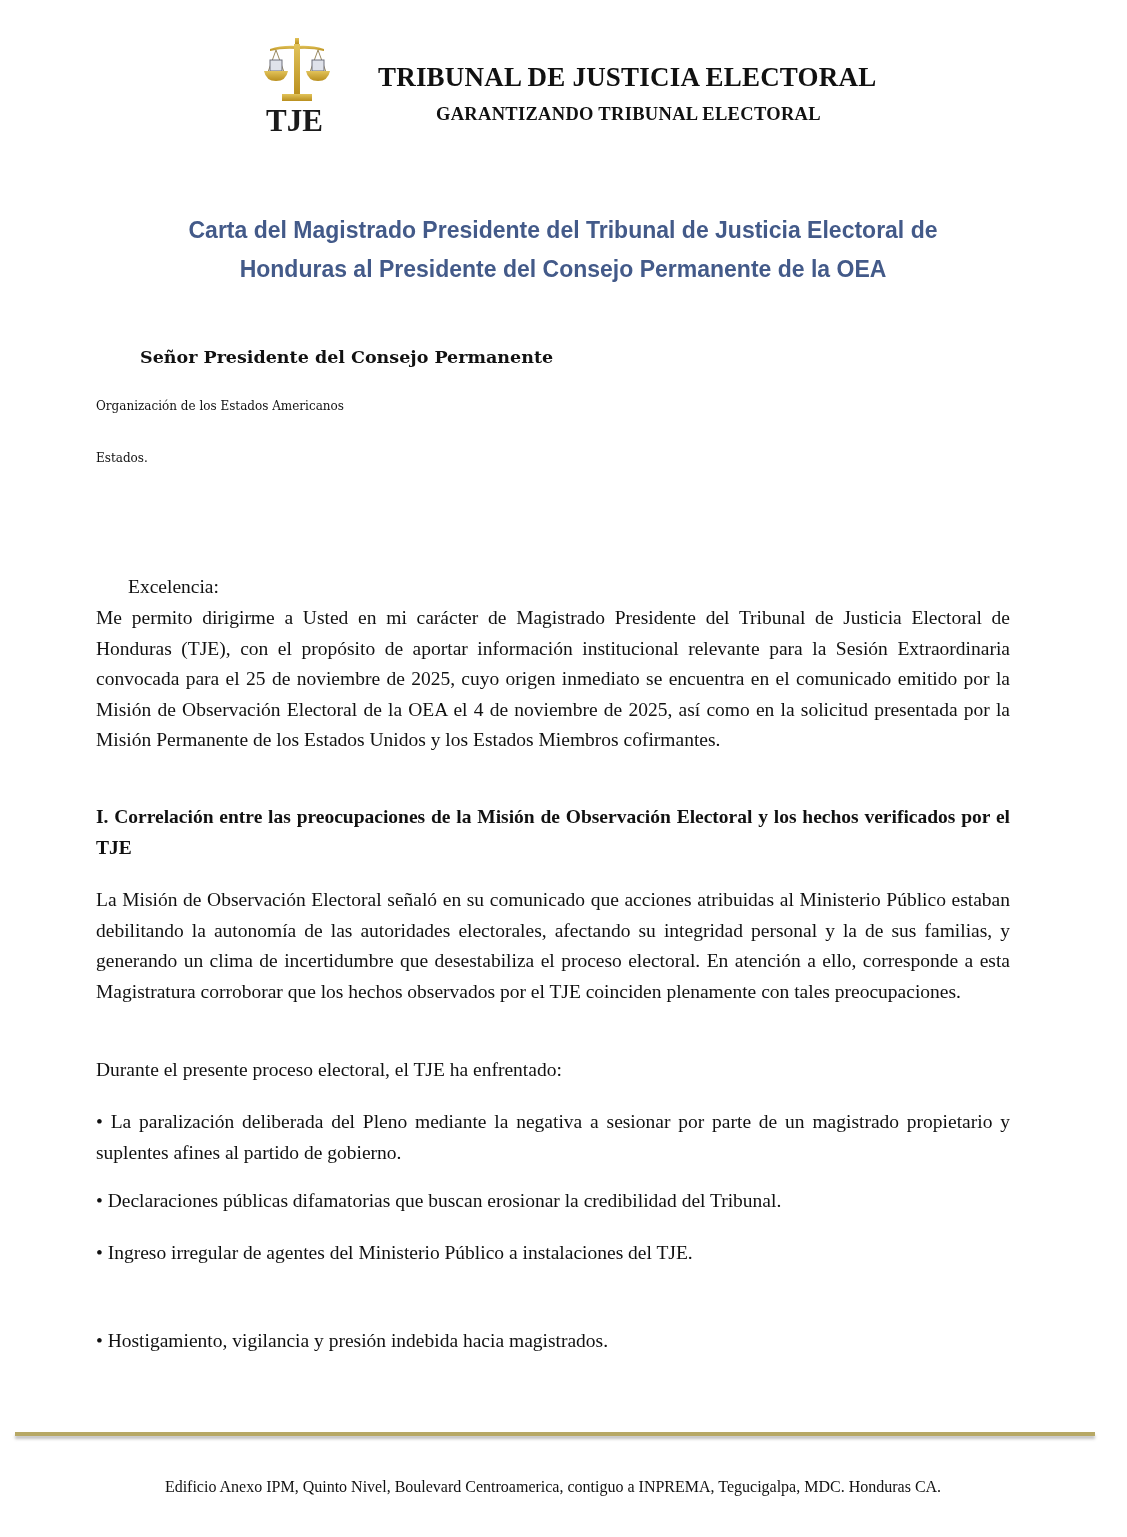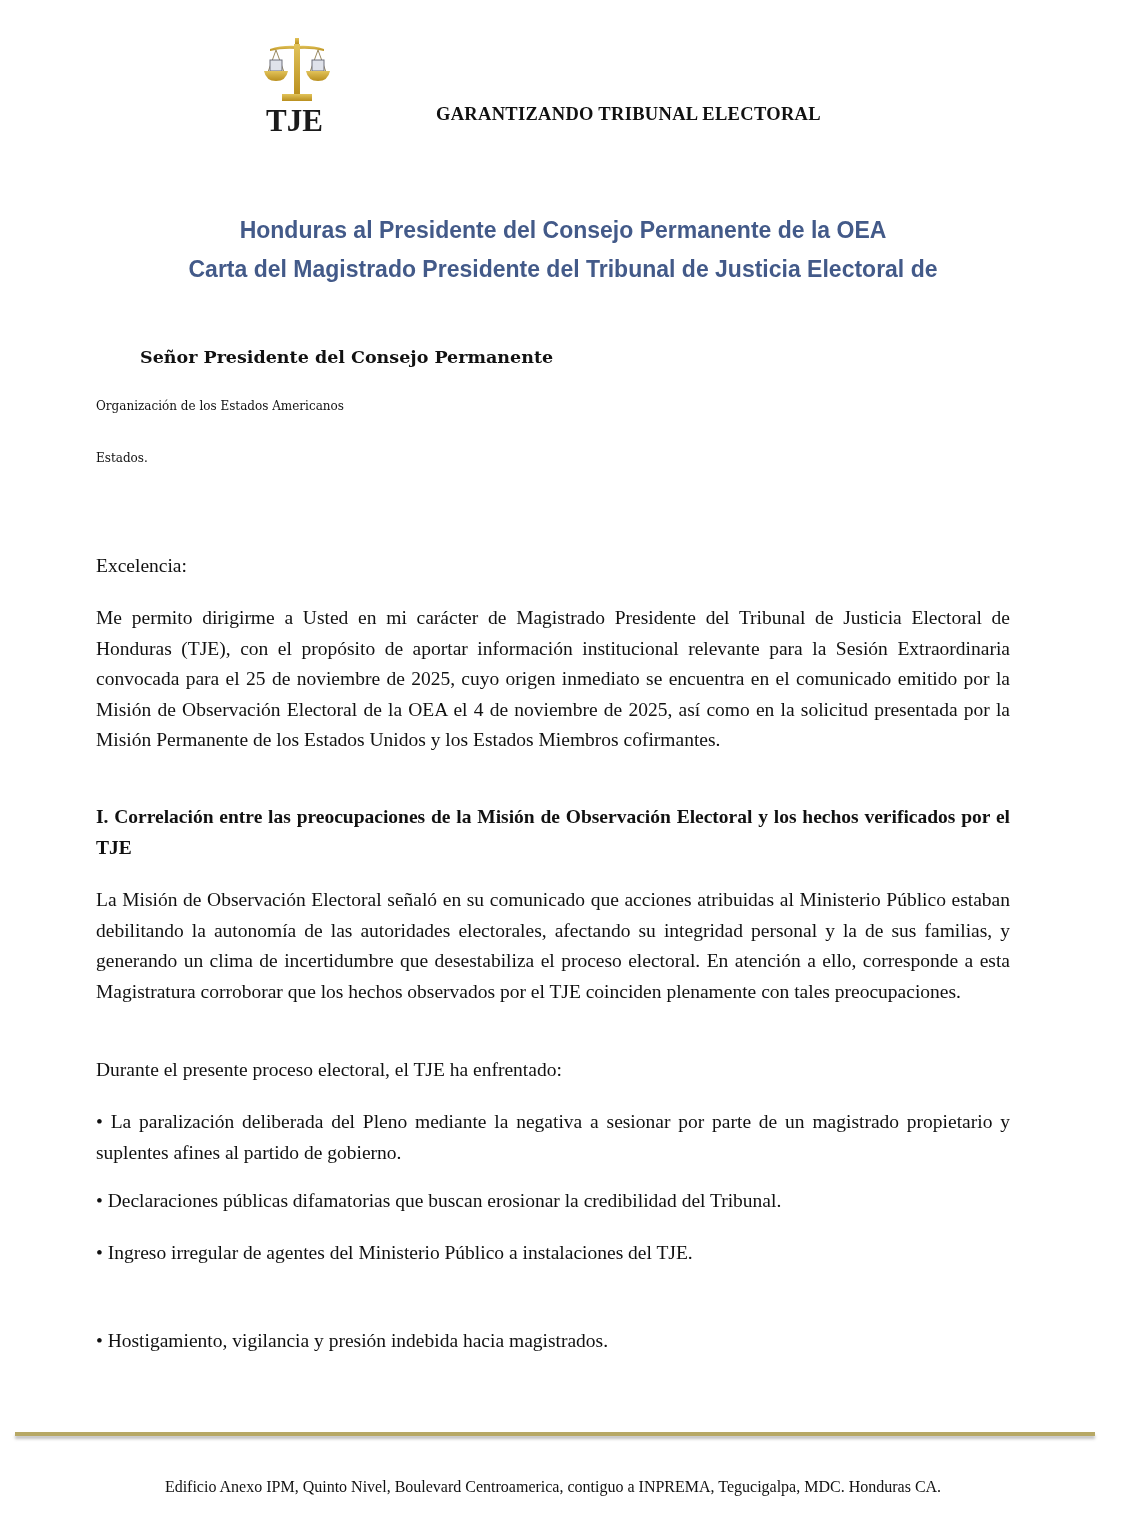--- a/index.html
+++ b/index.html
@@ -146,33 +146,34 @@
       <rect x="8" y="24" width="12" height="11" fill="#dfe2ea" stroke="#6d6f7a" stroke-width="1"></rect>
       <rect x="50" y="24" width="12" height="11" fill="#dfe2ea" stroke="#6d6f7a" stroke-width="1"></rect>
 
       <path d="M2 35 L26 35 Q24 45 14 45 Q4 45 2 35 Z" fill="url(#gold)"></path>
       <path d="M44 35 L68 35 Q66 45 56 45 Q46 45 44 35 Z" fill="url(#gold)"></path>
 
       <rect x="20" y="58" width="30" height="7" fill="url(#gold)"></rect>
     </svg>
     <div class="logo-text">TJE</div>
   </div>
+  <div class="org-name">TRIBUNAL DE JUSTICIA ELECTORAL</div>
   <div class="org-motto">GARANTIZANDO TRIBUNAL ELECTORAL</div>
 </div>
 
 <div class="doc-title">
+  <div>Carta del Magistrado Presidente del Tribunal de Justicia Electoral de</div>
   <div>Honduras al Presidente del Consejo Permanente de la OEA</div>
-  <div>Carta del Magistrado Presidente del Tribunal de Justicia Electoral de</div>
 </div>
 
 <div class="recipient bold" style="top:347px;">Señor Presidente del Consejo Permanente</div>
 <div class="recipient" style="top:399px;">Organización de los Estados Americanos</div>
 <div class="recipient" style="top:451px;">Estados.</div>
 
-<div class="body-text single" style="top:551px;">Excelencia:</div>
+<div class="body-text single" style="top:572px;margin-left:32px;">Excelencia:</div>
 
 <div class="body-text" style="top:603px;">Me permito dirigirme a Usted en mi carácter de Magistrado Presidente del Tribunal de Justicia Electoral de Honduras (TJE), con el propósito de aportar información institucional relevante para la Sesión Extraordinaria convocada para el 25 de noviembre de 2025, cuyo origen inmediato se encuentra en el comunicado emitido por la Misión de Observación Electoral de la OEA el 4 de noviembre de 2025, así como en la solicitud presentada por la Misión Permanente de los Estados Unidos y los Estados Miembros cofirmantes.</div>
 
 <div class="body-text section-heading" style="top:802px;">I. Correlación entre las preocupaciones de la Misión de Observación Electoral y los hechos verificados por el TJE</div>
 
 <div class="body-text" style="top:885px;">La Misión de Observación Electoral señaló en su comunicado que acciones atribuidas al Ministerio Público estaban debilitando la autonomía de las autoridades electorales, afectando su integridad personal y la de sus familias, y generando un clima de incertidumbre que desestabiliza el proceso electoral. En atención a ello, corresponde a esta Magistratura corroborar que los hechos observados por el TJE coinciden plenamente con tales preocupaciones.</div>
 
 <div class="body-text single" style="top:1055px;">Durante el presente proceso electoral, el TJE ha enfrentado:</div>
 
 <div class="body-text" style="top:1107px;">• La paralización deliberada del Pleno mediante la negativa a sesionar por parte de un magistrado propietario y suplentes afines al partido de gobierno.</div>

